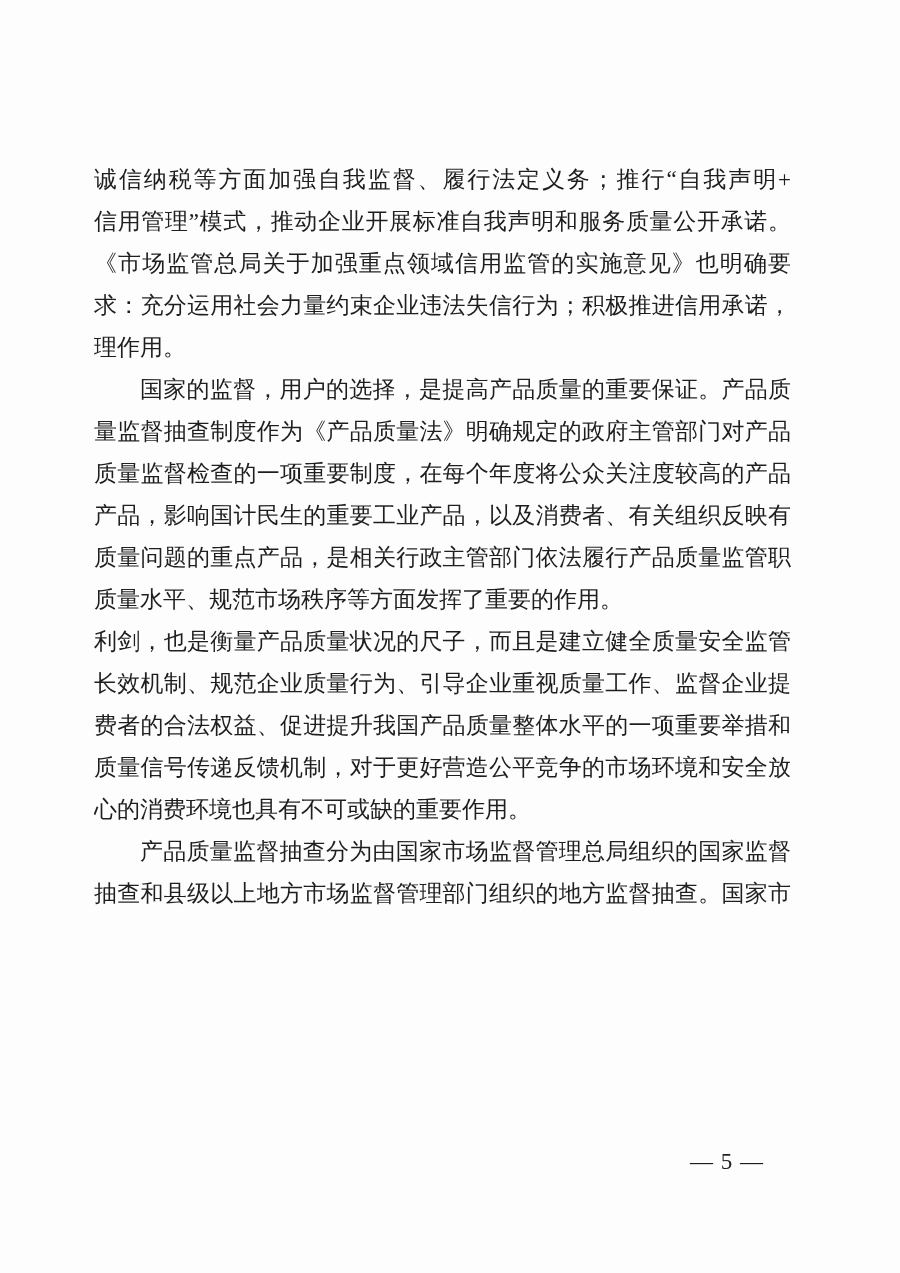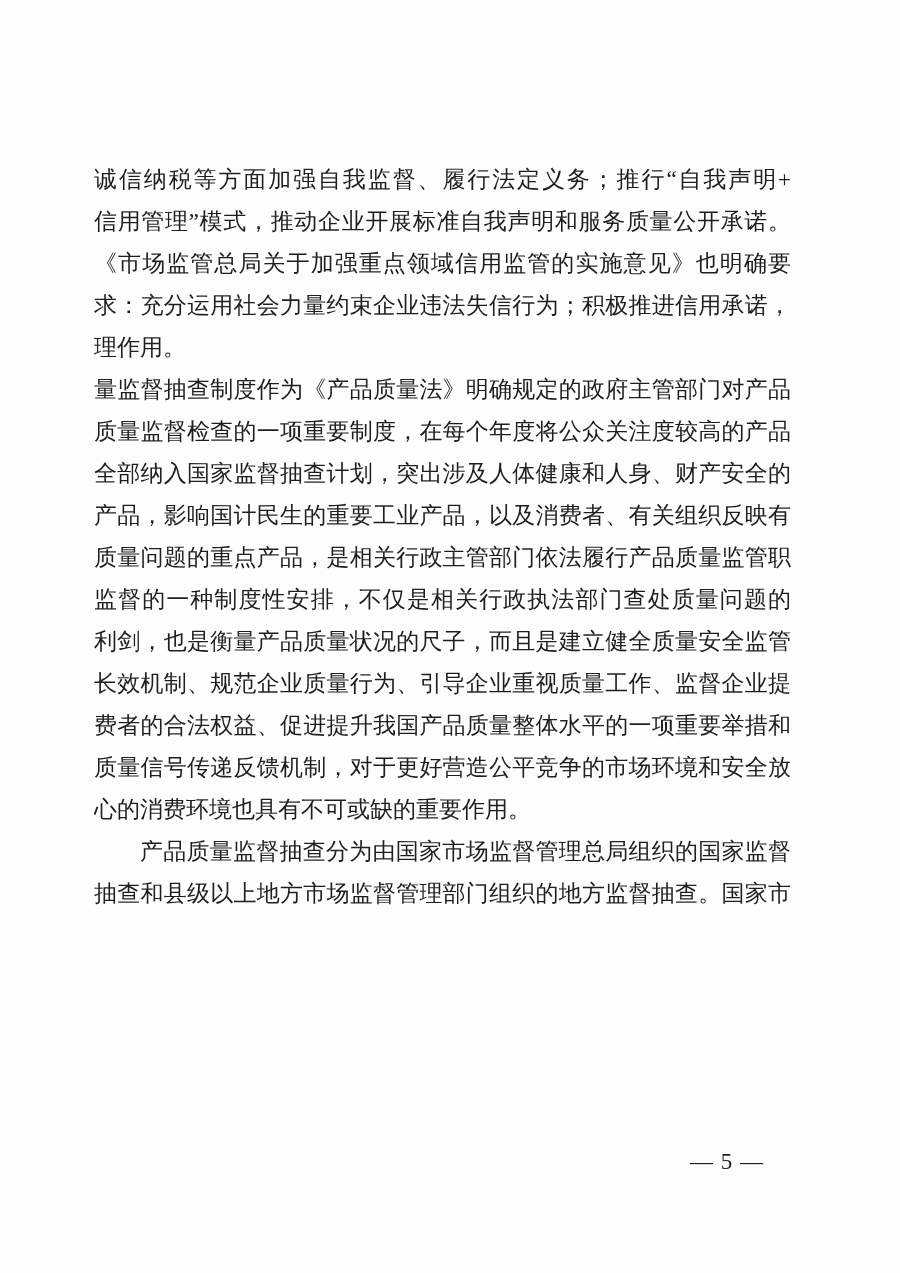--- a/index.html
+++ b/index.html
@@ -72,29 +72,29 @@
 
     <div class="para">
       <div class="ln jl">诚信纳税等方面加强自我监督、履行法定义务；推行“自我声明+</div>
       <div class="ln jl">信用管理”模式，推动企业开展标准自我声明和服务质量公开承诺。</div>
       <div class="ln jl">《市场监管总局关于加强重点领域信用监管的实施意见》也明确要</div>
       <div class="ln jl">求：充分运用社会力量约束企业违法失信行为；积极推进信用承诺，</div>
       <div class="ln pe">理作用。</div>
     </div>
 
     <div class="para">
+      <div class="ln jl pf">国家的监督，用户的选择，是提高产品质量的重要保证。产品质</div>
       <div class="ln jl">量监督抽查制度作为《产品质量法》明确规定的政府主管部门对产品</div>
       <div class="ln jl">质量监督检查的一项重要制度，在每个年度将公众关注度较高的产品</div>
-      <div class="ln jl">全部纳入国家监督抽查计划，突出涉及人体健康和人身、财产安全的</div>
       <div class="ln jl">产品，影响国计民生的重要工业产品，以及消费者、有关组织反映有</div>
       <div class="ln jl">质量问题的重点产品，是相关行政主管部门依法履行产品质量监管职责</div>
+      <div class="ln pe">质量水平、规范市场秩序等方面发挥了重要的作用。</div>
     </div>
 
     <div class="para">
-      <div class="ln jl">监督的一种制度性安排，不仅是相关行政执法部门查处质量问题的</div>
       <div class="ln jl">利剑，也是衡量产品质量状况的尺子，而且是建立健全质量安全监管</div>
       <div class="ln jl">长效机制、规范企业质量行为、引导企业重视质量工作、监督企业提</div>
       <div class="ln jl">费者的合法权益、促进提升我国产品质量整体水平的一项重要举措和</div>
       <div class="ln jl">质量信号传递反馈机制，对于更好营造公平竞争的市场环境和安全放</div>
       <div class="ln pe">心的消费环境也具有不可或缺的重要作用。</div>
     </div>
 
     <div class="para">
       <div class="ln jl pf">产品质量监督抽查分为由国家市场监督管理总局组织的国家监督</div>
       <div class="ln jl">抽查和县级以上地方市场监督管理部门组织的地方监督抽查。国家市场</div>

